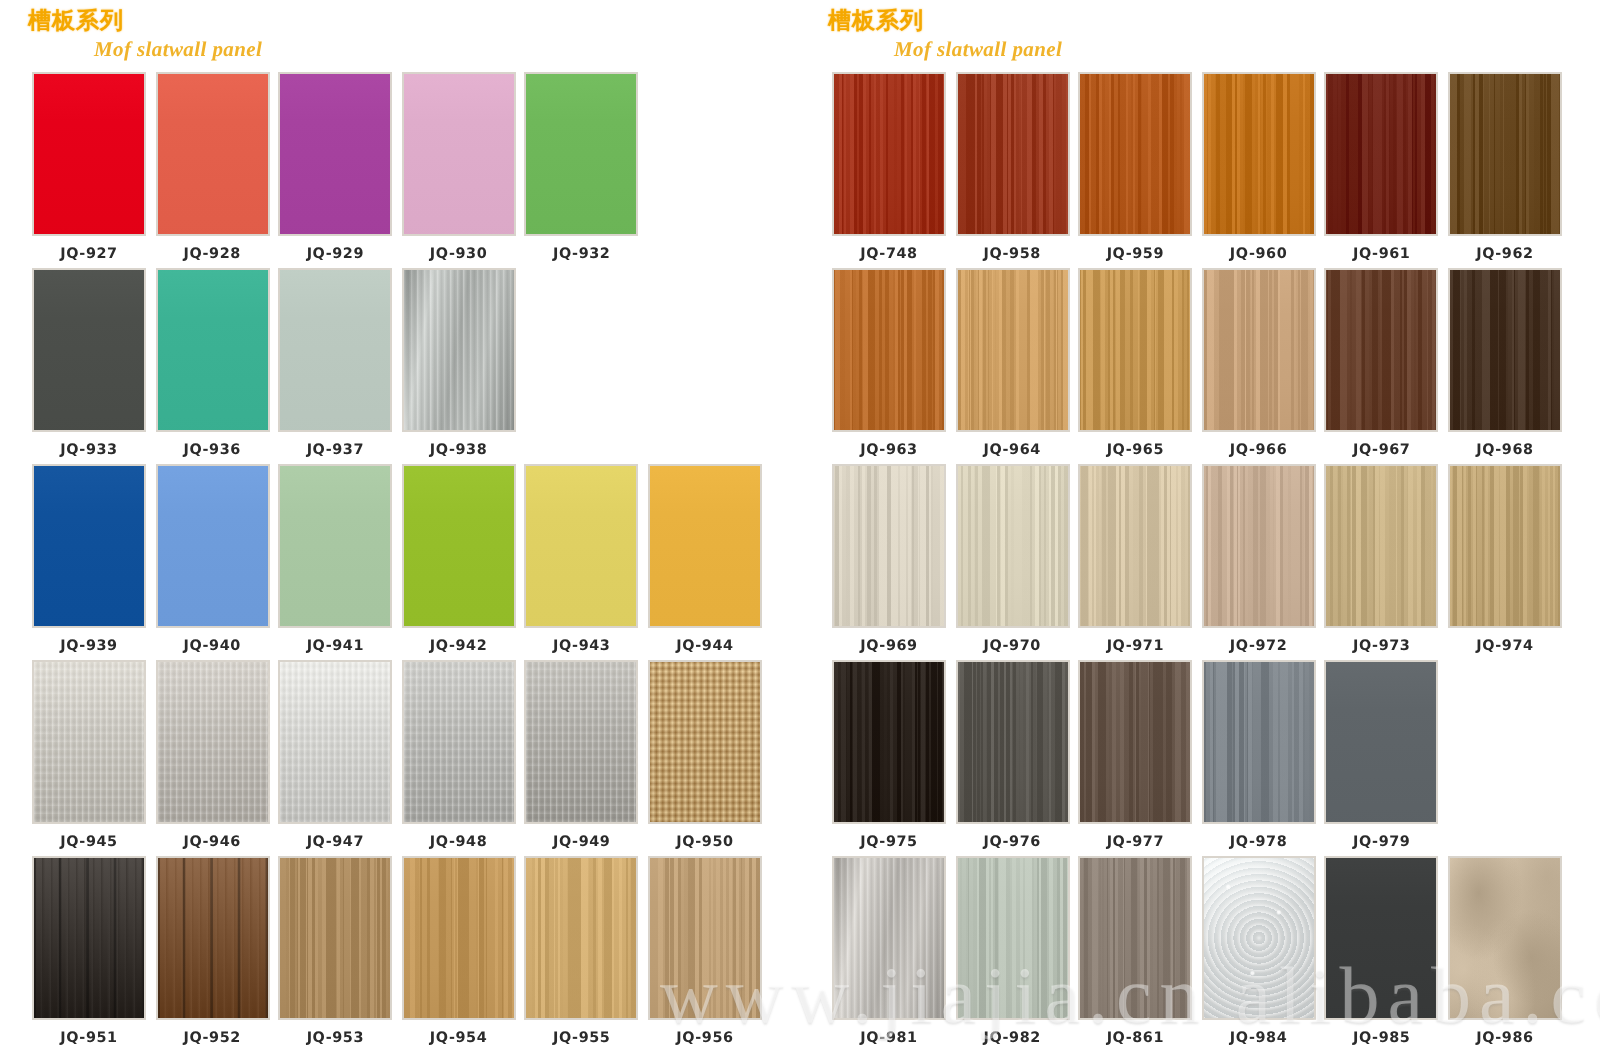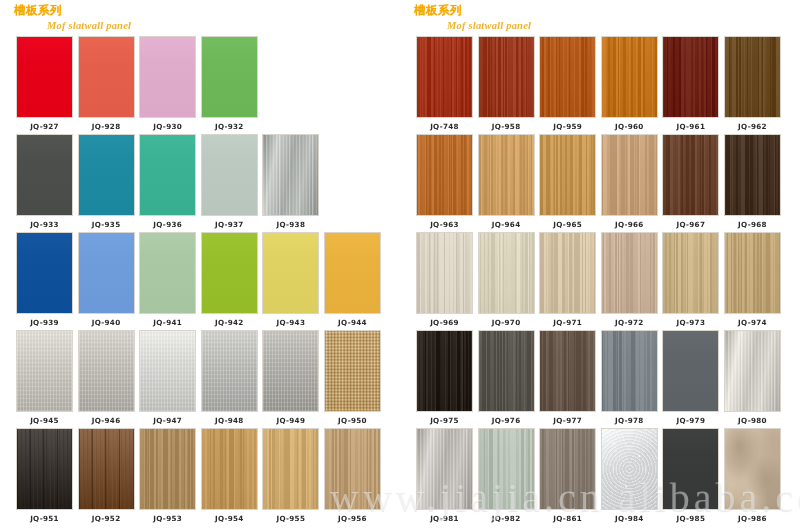--- a/index.html
+++ b/index.html
@@ -137,44 +137,44 @@
             </div>
             <div class="code">JQ-927</div>
           </div>
           <div class="cell">
             <div class="swatch" style="background: rgb(228, 96, 76);">
               <div class="tex" style="background: linear-gradient(rgba(238, 106, 86, 0.55) 0%, rgba(0, 0, 0, 0) 30%, rgba(218, 86, 66, 0.35) 100%), rgb(228, 96, 76);"></div>
             </div>
             <div class="code">JQ-928</div>
           </div>
           <div class="cell">
+            <div class="swatch" style="background: rgb(166, 66, 159);">
+              <div class="tex" style="background: linear-gradient(rgba(176, 76, 169, 0.55) 0%, rgba(0, 0, 0, 0) 30%, rgba(156, 56, 149, 0.35) 100%), rgb(166, 66, 159);"></div>
+            </div>
+            <div class="code">JQ-929</div>
+          </div>
+          <div class="cell">
             <div class="swatch" style="background: rgb(223, 172, 203);">
               <div class="tex" style="background: linear-gradient(rgba(233, 182, 213, 0.55) 0%, rgba(0, 0, 0, 0) 30%, rgba(213, 162, 193, 0.35) 100%), rgb(223, 172, 203);"></div>
             </div>
             <div class="code">JQ-930</div>
           </div>
           <div class="cell">
             <div class="swatch" style="background: rgb(111, 184, 90);">
               <div class="tex" style="background: linear-gradient(rgba(121, 194, 100, 0.55) 0%, rgba(0, 0, 0, 0) 30%, rgba(101, 174, 80, 0.35) 100%), rgb(111, 184, 90);"></div>
             </div>
             <div class="code">JQ-932</div>
           </div>
         </div>
         <div class="row">
           <div class="cell">
             <div class="swatch" style="background: rgb(76, 79, 75);">
               <div class="tex" style="background: linear-gradient(rgba(86, 89, 85, 0.55) 0%, rgba(0, 0, 0, 0) 30%, rgba(66, 69, 65, 0.35) 100%), rgb(76, 79, 75);"></div>
             </div>
             <div class="code">JQ-933</div>
-          </div>
-          <div class="cell">
-            <div class="swatch" style="background: rgb(31, 139, 163);">
-              <div class="tex" style="background: linear-gradient(rgba(41, 149, 173, 0.55) 0%, rgba(0, 0, 0, 0) 30%, rgba(21, 129, 153, 0.35) 100%), rgb(31, 139, 163);"></div>
-            </div>
-            <div class="code">JQ-935</div>
           </div>
           <div class="cell">
             <div class="swatch" style="background: rgb(60, 178, 148);">
               <div class="tex" style="background: linear-gradient(rgba(70, 188, 158, 0.55) 0%, rgba(0, 0, 0, 0) 30%, rgba(50, 168, 138, 0.35) 100%), rgb(60, 178, 148);"></div>
             </div>
             <div class="code">JQ-936</div>
           </div>
           <div class="cell">
             <div class="swatch" style="background: rgb(187, 201, 192);">
               <div class="tex" style="background: linear-gradient(rgba(197, 211, 202, 0.55) 0%, rgba(0, 0, 0, 0) 30%, rgba(177, 191, 182, 0.35) 100%), rgb(187, 201, 192);"></div>
@@ -449,26 +449,20 @@
               <div class="tex" style="background: linear-gradient(90deg, rgba(95, 102, 108, 0.55) 0%, rgba(95, 102, 108, 0.55) 1.75%, rgba(0, 0, 0, 0) 1.75%, rgba(0, 0, 0, 0) 5.22%, rgba(147, 154, 160, 0.45) 5.22%, rgba(147, 154, 160, 0.45) 8.42%, rgba(95, 102, 108, 0.55) 8.42%, rgba(95, 102, 108, 0.55) 9.41%, rgba(113, 120, 126, 0.35) 9.41%, rgba(113, 120, 126, 0.35) 10.79%, rgba(147, 154, 160, 0.45) 10.79%, rgba(147, 154, 160, 0.45) 12.85%, rgba(147, 154, 160, 0.45) 12.85%, rgba(147, 154, 160, 0.45) 16.6%, rgba(147, 154, 160, 0.45) 16.6%, rgba(147, 154, 160, 0.45) 19.79%, rgba(147, 154, 160, 0.45) 19.79%, rgba(147, 154, 160, 0.45) 20.68%, rgba(95, 102, 108, 0.55) 20.68%, rgba(95, 102, 108, 0.55) 22.18%, rgba(95, 102, 108, 0.55) 22.18%, rgba(95, 102, 108, 0.55) 25.72%, rgba(113, 120, 126, 0.35) 25.72%, rgba(113, 120, 126, 0.35) 26.48%, rgba(95, 102, 108, 0.55) 26.48%, rgba(95, 102, 108, 0.55) 28.19%, rgba(147, 154, 160, 0.45) 28.19%, rgba(147, 154, 160, 0.45) 31.7%, rgba(95, 102, 108, 0.55) 31.7%, rgba(95, 102, 108, 0.55) 34.43%, rgba(95, 102, 108, 0.55) 34.43%, rgba(95, 102, 108, 0.55) 36.68%, rgba(147, 154, 160, 0.45) 36.68%, rgba(147, 154, 160, 0.45) 37.64%, rgba(0, 0, 0, 0) 37.64%, rgba(0, 0, 0, 0) 39.1%, rgba(95, 102, 108, 0.55) 39.1%, rgba(95, 102, 108, 0.55) 40.09%, rgba(147, 154, 160, 0.45) 40.09%, rgba(147, 154, 160, 0.45) 43.44%, rgba(113, 120, 126, 0.35) 43.44%, rgba(113, 120, 126, 0.35) 44.69%, rgba(0, 0, 0, 0) 44.69%, rgba(0, 0, 0, 0) 46.86%, rgba(0, 0, 0, 0) 46.86%, rgba(0, 0, 0, 0) 49.03%, rgba(0, 0, 0, 0) 49.03%, rgba(0, 0, 0, 0) 52.15%, rgba(95, 102, 108, 0.55) 52.15%, rgba(95, 102, 108, 0.55) 55.85%, rgba(95, 102, 108, 0.55) 55.85%, rgba(95, 102, 108, 0.55) 57.5%, rgba(95, 102, 108, 0.55) 57.5%, rgba(95, 102, 108, 0.55) 59.28%, rgba(0, 0, 0, 0) 59.28%, rgba(0, 0, 0, 0) 62.68%, rgba(147, 154, 160, 0.45) 62.68%, rgba(147, 154, 160, 0.45) 65.58%, rgba(147, 154, 160, 0.45) 65.58%, rgba(147, 154, 160, 0.45) 67.04%, rgba(0, 0, 0, 0) 67.04%, rgba(0, 0, 0, 0) 69.42%, rgba(147, 154, 160, 0.45) 69.42%, rgba(147, 154, 160, 0.45) 73.16%, rgba(147, 154, 160, 0.45) 73.16%, rgba(147, 154, 160, 0.45) 76.43%, rgba(0, 0, 0, 0) 76.43%, rgba(0, 0, 0, 0) 78.09%, rgba(0, 0, 0, 0) 78.09%, rgba(0, 0, 0, 0) 80.18%, rgba(147, 154, 160, 0.45) 80.18%, rgba(147, 154, 160, 0.45) 82%, rgba(113, 120, 126, 0.35) 82%, rgba(113, 120, 126, 0.35) 84.36%, rgba(113, 120, 126, 0.35) 84.36%, rgba(113, 120, 126, 0.35) 86.53%, rgba(147, 154, 160, 0.45) 86.53%, rgba(147, 154, 160, 0.45) 87.95%, rgba(147, 154, 160, 0.45) 87.95%, rgba(147, 154, 160, 0.45) 90.25%, rgba(113, 120, 126, 0.35) 90.25%, rgba(113, 120, 126, 0.35) 92.12%, rgba(0, 0, 0, 0) 92.12%, rgba(0, 0, 0, 0) 95.25%, rgba(113, 120, 126, 0.35) 95.25%, rgba(113, 120, 126, 0.35) 97.82%, rgba(113, 120, 126, 0.35) 97.82%, rgba(113, 120, 126, 0.35) 100%), linear-gradient(rgba(141, 148, 154, 0.3) 0%, rgba(0, 0, 0, 0) 28%, rgba(109, 116, 122, 0.22) 72%, rgba(99, 106, 112, 0.3) 100%), rgb(125, 132, 138);"></div>
             </div>
             <div class="code">JQ-978</div>
           </div>
           <div class="cell">
             <div class="swatch" style="background: rgb(95, 101, 105);">
               <div class="tex" style="background: linear-gradient(rgba(105, 111, 115, 0.55) 0%, rgba(0, 0, 0, 0) 30%, rgba(85, 91, 95, 0.35) 100%), rgb(95, 101, 105);"></div>
             </div>
             <div class="code">JQ-979</div>
           </div>
-          <div class="cell">
-            <div class="swatch" style="background: rgb(202, 199, 192);">
-              <div class="tex" style="background: repeating-linear-gradient(90deg, rgba(255, 255, 255, 0.3) 0px, rgba(255, 255, 255, 0) 1.1px, rgba(0, 0, 0, 0.07) 2.2px, rgba(255, 255, 255, 0) 3.3px), linear-gradient(100deg, rgb(176, 173, 166) 0%, rgb(242, 239, 232) 22%, rgb(202, 199, 192) 48%, rgb(224, 221, 214) 70%, rgb(176, 173, 166) 100%);"></div>
-            </div>
-            <div class="code">JQ-980</div>
-          </div>
         </div>
         <div class="row">
           <div class="cell">
             <div class="swatch" style="background: rgb(182, 179, 174);">
               <div class="tex" style="background: repeating-linear-gradient(90deg, rgba(255, 255, 255, 0.3) 0px, rgba(255, 255, 255, 0) 1.1px, rgba(0, 0, 0, 0.07) 2.2px, rgba(255, 255, 255, 0) 3.3px), linear-gradient(100deg, rgb(156, 153, 148) 0%, rgb(222, 219, 214) 22%, rgb(182, 179, 174) 48%, rgb(204, 201, 196) 70%, rgb(156, 153, 148) 100%);"></div>
             </div>
             <div class="code">JQ-981</div>
           </div>
           <div class="cell">
             <div class="swatch" style="background: rgb(185, 194, 182);">

